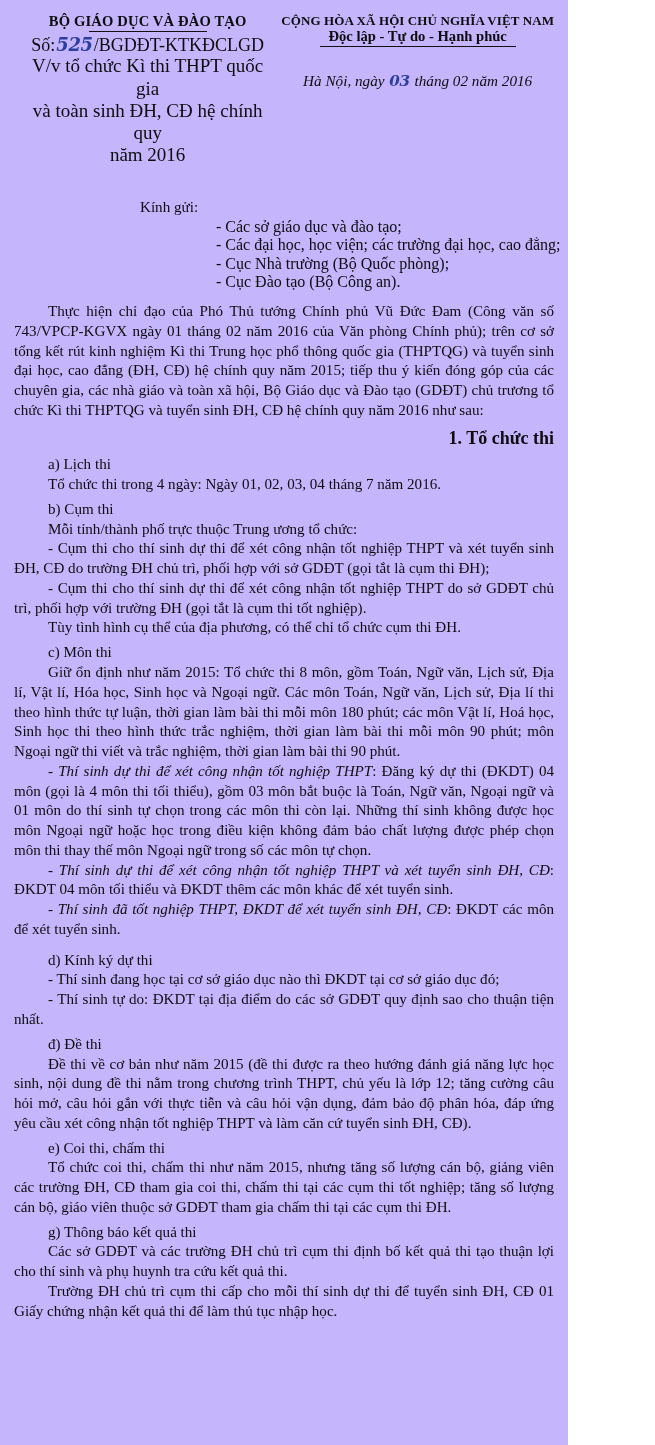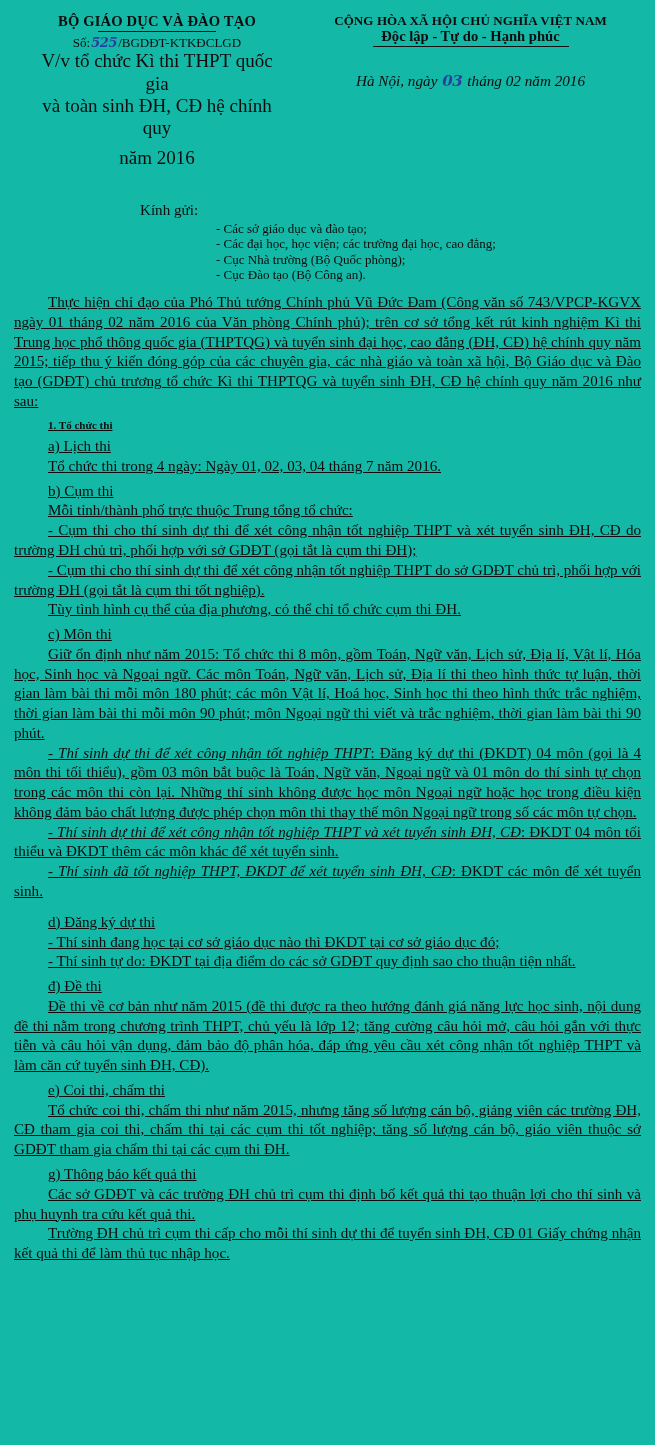--- a/index.html
+++ b/index.html
@@ -3,24 +3,24 @@
 <meta charset="utf-8">
 <title>Cong van 525/BGDDT-KTKDCLGD</title>
 <style>
   html, body {
     margin: 0;
     padding: 0;
     background: #ffffff;
   }
   .page {
     position: relative;
-    width: 655px;
+    width: 568px;
     height: 1445px;
     margin: 0;
-    background: #14b8a6;
+    background: #c4b5fd;
     color: #0d0d0d;
     font-family: "Liberation Serif", "DejaVu Serif", serif;
     font-size: 15.1px;
     line-height: 1.0;
     overflow: hidden;
     box-sizing: border-box;
   }
 
   
   .doc-header {
@@ -45,21 +45,21 @@
     letter-spacing: 0.15px;
     white-space: nowrap;
   }
   .rule-short {
     width: 118px;
     height: 1.4px;
     background: #111;
     margin: 2.5px auto 4px auto;
   }
   .doc-no {
-    font-size: 13px;
+    font-size: 18px;
     white-space: nowrap;
   }
   .ink {
     color: #2a3fa0;
     font-family: "DejaVu Serif", serif;
     font-style: italic;
     font-weight: bold;
     letter-spacing: -0.4px;
     padding: 0 1px;
   }
@@ -106,46 +106,46 @@
     margin-top: 33px;
   }
   .recip-list {
     margin: 4px 0 0 0;
     padding: 0;
     list-style: none;
   }
   .recip-list li {
     margin-left: 216px;
     margin-top: 2.5px;
-    font-size: 13px;
+    font-size: 16px;
     white-space: nowrap;
   }
 
   
   .body-wrap {
     padding: 0 14px;
     box-sizing: border-box;
-    text-decoration: underline;
   }
   p.just {
     margin: 0;
     text-align: justify;
     text-justify: inter-word;
     text-indent: 34px;
     line-height: 1.31;
     font-size: 15.1px;
   }
   p.gap {
   }
   .sec-head {
     margin: 6px 0 0 0;
     font-weight: bold;
     text-indent: 34px;
-    font-size: 11px;
+    font-size: 18px;
     line-height: 1.31;
+    text-align: right;
   }
   .sub-head {
     margin: 5px 0 0 0;
     text-indent: 34px;
     font-size: 15.1px;
     line-height: 1.31;
   }
   .it {
     font-style: italic;
   }
@@ -164,21 +164,21 @@
       <div class="rule-short"></div>
       <div class="doc-no">
         <span>Số:</span><span class="ink">525</span><span>/BGDĐT-KTKĐCLGD</span>
       </div>
       <div class="subject">
         <span><span>V/v tổ chức Kì thi THPT quốc gia</span></span>
       </div>
       <div class="subject" style="margin-top:0">
         <span>và toàn sinh ĐH, CĐ hệ chính quy</span>
       </div>
-      <div class="subject" style="margin-top:8px">
+      <div class="subject" style="margin-top:0">
         <span>năm 2016</span>
       </div>
     </div>
 
     <div class="hdr-right">
       <div class="country">CỘNG HÒA XÃ HỘI CHỦ NGHĨA VIỆT NAM</div>
       <div>
         <span class="motto">Độc lập - Tự do - Hạnh phúc</span>
       </div>
       <div class="rule-motto"></div>
@@ -205,21 +205,21 @@
     <div class="blank-md"></div>
 
     <p class="just">Thực hiện chỉ đạo của Phó Thủ tướng Chính phủ Vũ Đức Đam (Công văn số 743/VPCP-KGVX ngày 01 tháng 02 năm 2016 của Văn phòng Chính phủ); trên cơ sở tổng kết rút kinh nghiệm Kì thi Trung học phổ thông quốc gia (THPTQG) và tuyển sinh đại học, cao đẳng (ĐH, CĐ) hệ chính quy năm 2015; tiếp thu ý kiến đóng góp của các chuyên gia, các nhà giáo và toàn xã hội, Bộ Giáo dục và Đào tạo (GDĐT) chủ trương tổ chức Kì thi THPTQG và tuyển sinh ĐH, CĐ hệ chính quy năm 2016 như sau:</p>
 
     <p class="sec-head">1. Tổ chức thi</p>
 
     <p class="sub-head">a) Lịch thi</p>
     <p class="just gap">Tổ chức thi trong 4 ngày: Ngày 01, 02, 03, 04 tháng 7 năm 2016.</p>
 
     <p class="sub-head">b) Cụm thi</p>
-    <p class="just gap">Mỗi tỉnh/thành phố trực thuộc Trung tổng tổ chức:</p>
+    <p class="just gap">Mỗi tỉnh/thành phố trực thuộc Trung ương tổ chức:</p>
     <p class="just gap">- Cụm thi cho thí sinh dự thi để xét công nhận tốt nghiệp THPT và xét tuyển sinh ĐH, CĐ do trường ĐH chủ trì, phối hợp với sở GDĐT (gọi tắt là cụm thi ĐH);</p>
     <p class="just gap">- Cụm thi cho thí sinh dự thi để xét công nhận tốt nghiệp THPT do sở GDĐT chủ trì, phối hợp với trường ĐH (gọi tắt là cụm thi tốt nghiệp).</p>
     <p class="just gap">Tùy tình hình cụ thể của địa phương, có thể chỉ tổ chức cụm thi ĐH.</p>
 
     <p class="sub-head">c) Môn thi</p>
     <p class="just gap">Giữ ổn định như năm 2015: Tổ chức thi 8 môn, gồm Toán, Ngữ văn, Lịch sử, Địa lí, Vật lí, Hóa học, Sinh học và Ngoại ngữ. Các môn Toán, Ngữ văn, Lịch sử, Địa lí thi theo hình thức tự luận, thời gian làm bài thi mỗi môn 180 phút; các môn Vật lí, Hoá học, Sinh học thi theo hình thức trắc nghiệm, thời gian làm bài thi mỗi môn 90 phút; môn Ngoại ngữ thi viết và trắc nghiệm, thời gian làm bài thi 90 phút.</p>
 
     <p class="just gap">
       <span class="it">- Thí sinh dự thi để xét công nhận tốt nghiệp THPT</span><span>: Đăng ký dự thi (ĐKDT) 04 môn (gọi là 4 môn thi tối thiểu), gồm 03 môn bắt buộc là Toán, Ngữ văn, Ngoại ngữ và 01 môn do thí sinh tự chọn trong các môn thi còn lại. Những thí sinh không được học môn Ngoại ngữ hoặc học trong điều kiện không đảm bảo chất lượng được phép chọn môn thi thay thế môn Ngoại ngữ trong số các môn tự chọn.</span>
     </p>
@@ -227,21 +227,21 @@
     <p class="just gap">
       <span class="it">- Thí sinh dự thi để xét công nhận tốt nghiệp THPT và xét tuyển sinh ĐH, CĐ</span><span>: ĐKDT 04 môn tối thiểu và ĐKDT thêm các môn khác để xét tuyển sinh.</span>
     </p>
 
     <p class="just gap">
       <span class="it">- Thí sinh đã tốt nghiệp THPT, ĐKDT để xét tuyển sinh ĐH, CĐ</span><span>: ĐKDT các môn để xét tuyển sinh.</span>
     </p>
 
     <div class="blank-sm"></div>
 
-    <p class="sub-head">d) Đăng ký dự thi</p>
+    <p class="sub-head">d) Kính ký dự thi</p>
     <p class="just gap">- Thí sinh đang học tại cơ sở giáo dục nào thì ĐKDT tại cơ sở giáo dục đó;</p>
     <p class="just gap">- Thí sinh tự do: ĐKDT tại địa điểm do các sở GDĐT quy định sao cho thuận tiện nhất.</p>
 
     <p class="sub-head">đ) Đề thi</p>
     <p class="just gap">Đề thi về cơ bản như năm 2015 (đề thi được ra theo hướng đánh giá năng lực học sinh, nội dung đề thi nằm trong chương trình THPT, chủ yếu là lớp 12; tăng cường câu hỏi mở, câu hỏi gắn với thực tiễn và câu hỏi vận dụng, đảm bảo độ phân hóa, đáp ứng yêu cầu xét công nhận tốt nghiệp THPT và làm căn cứ tuyển sinh ĐH, CĐ).</p>
 
     <p class="sub-head">e) Coi thi, chấm thi</p>
     <p class="just gap">Tổ chức coi thi, chấm thi như năm 2015, nhưng tăng số lượng cán bộ, giảng viên các trường ĐH, CĐ tham gia coi thi, chấm thi tại các cụm thi tốt nghiệp; tăng số lượng cán bộ, giáo viên thuộc sở GDĐT tham gia chấm thi tại các cụm thi ĐH.</p>
 
     <p class="sub-head">g) Thông báo kết quả thi</p>

